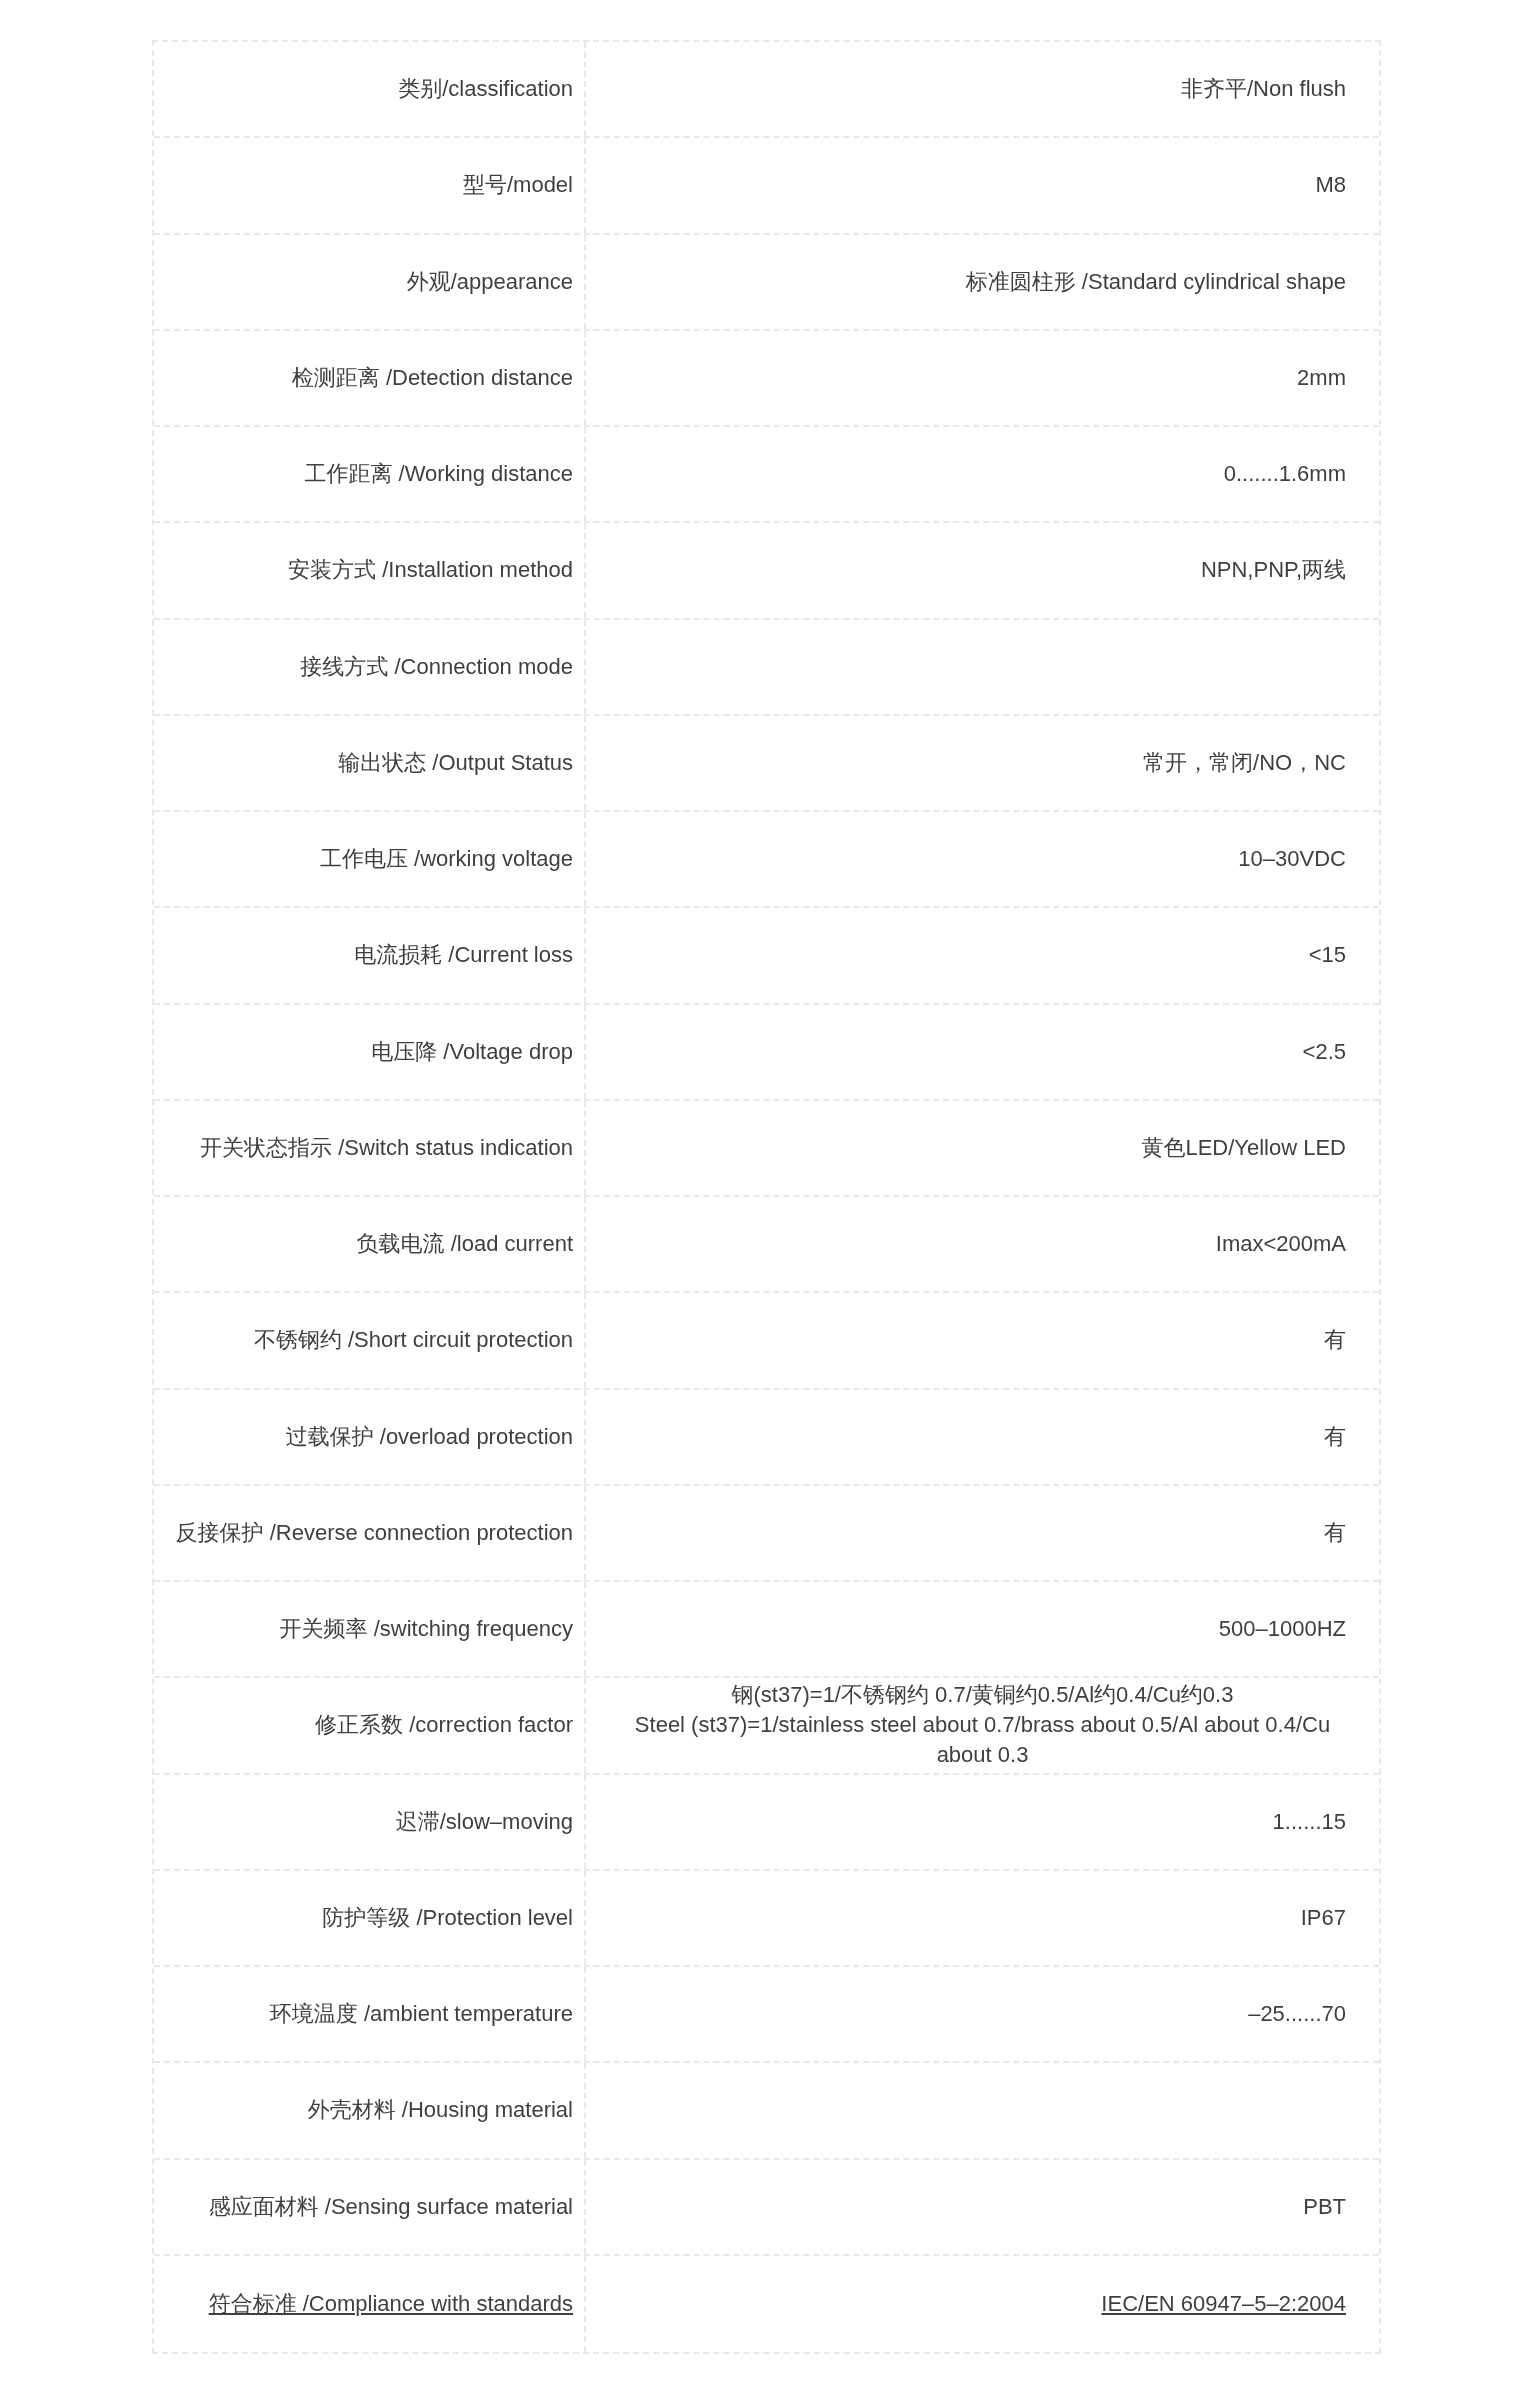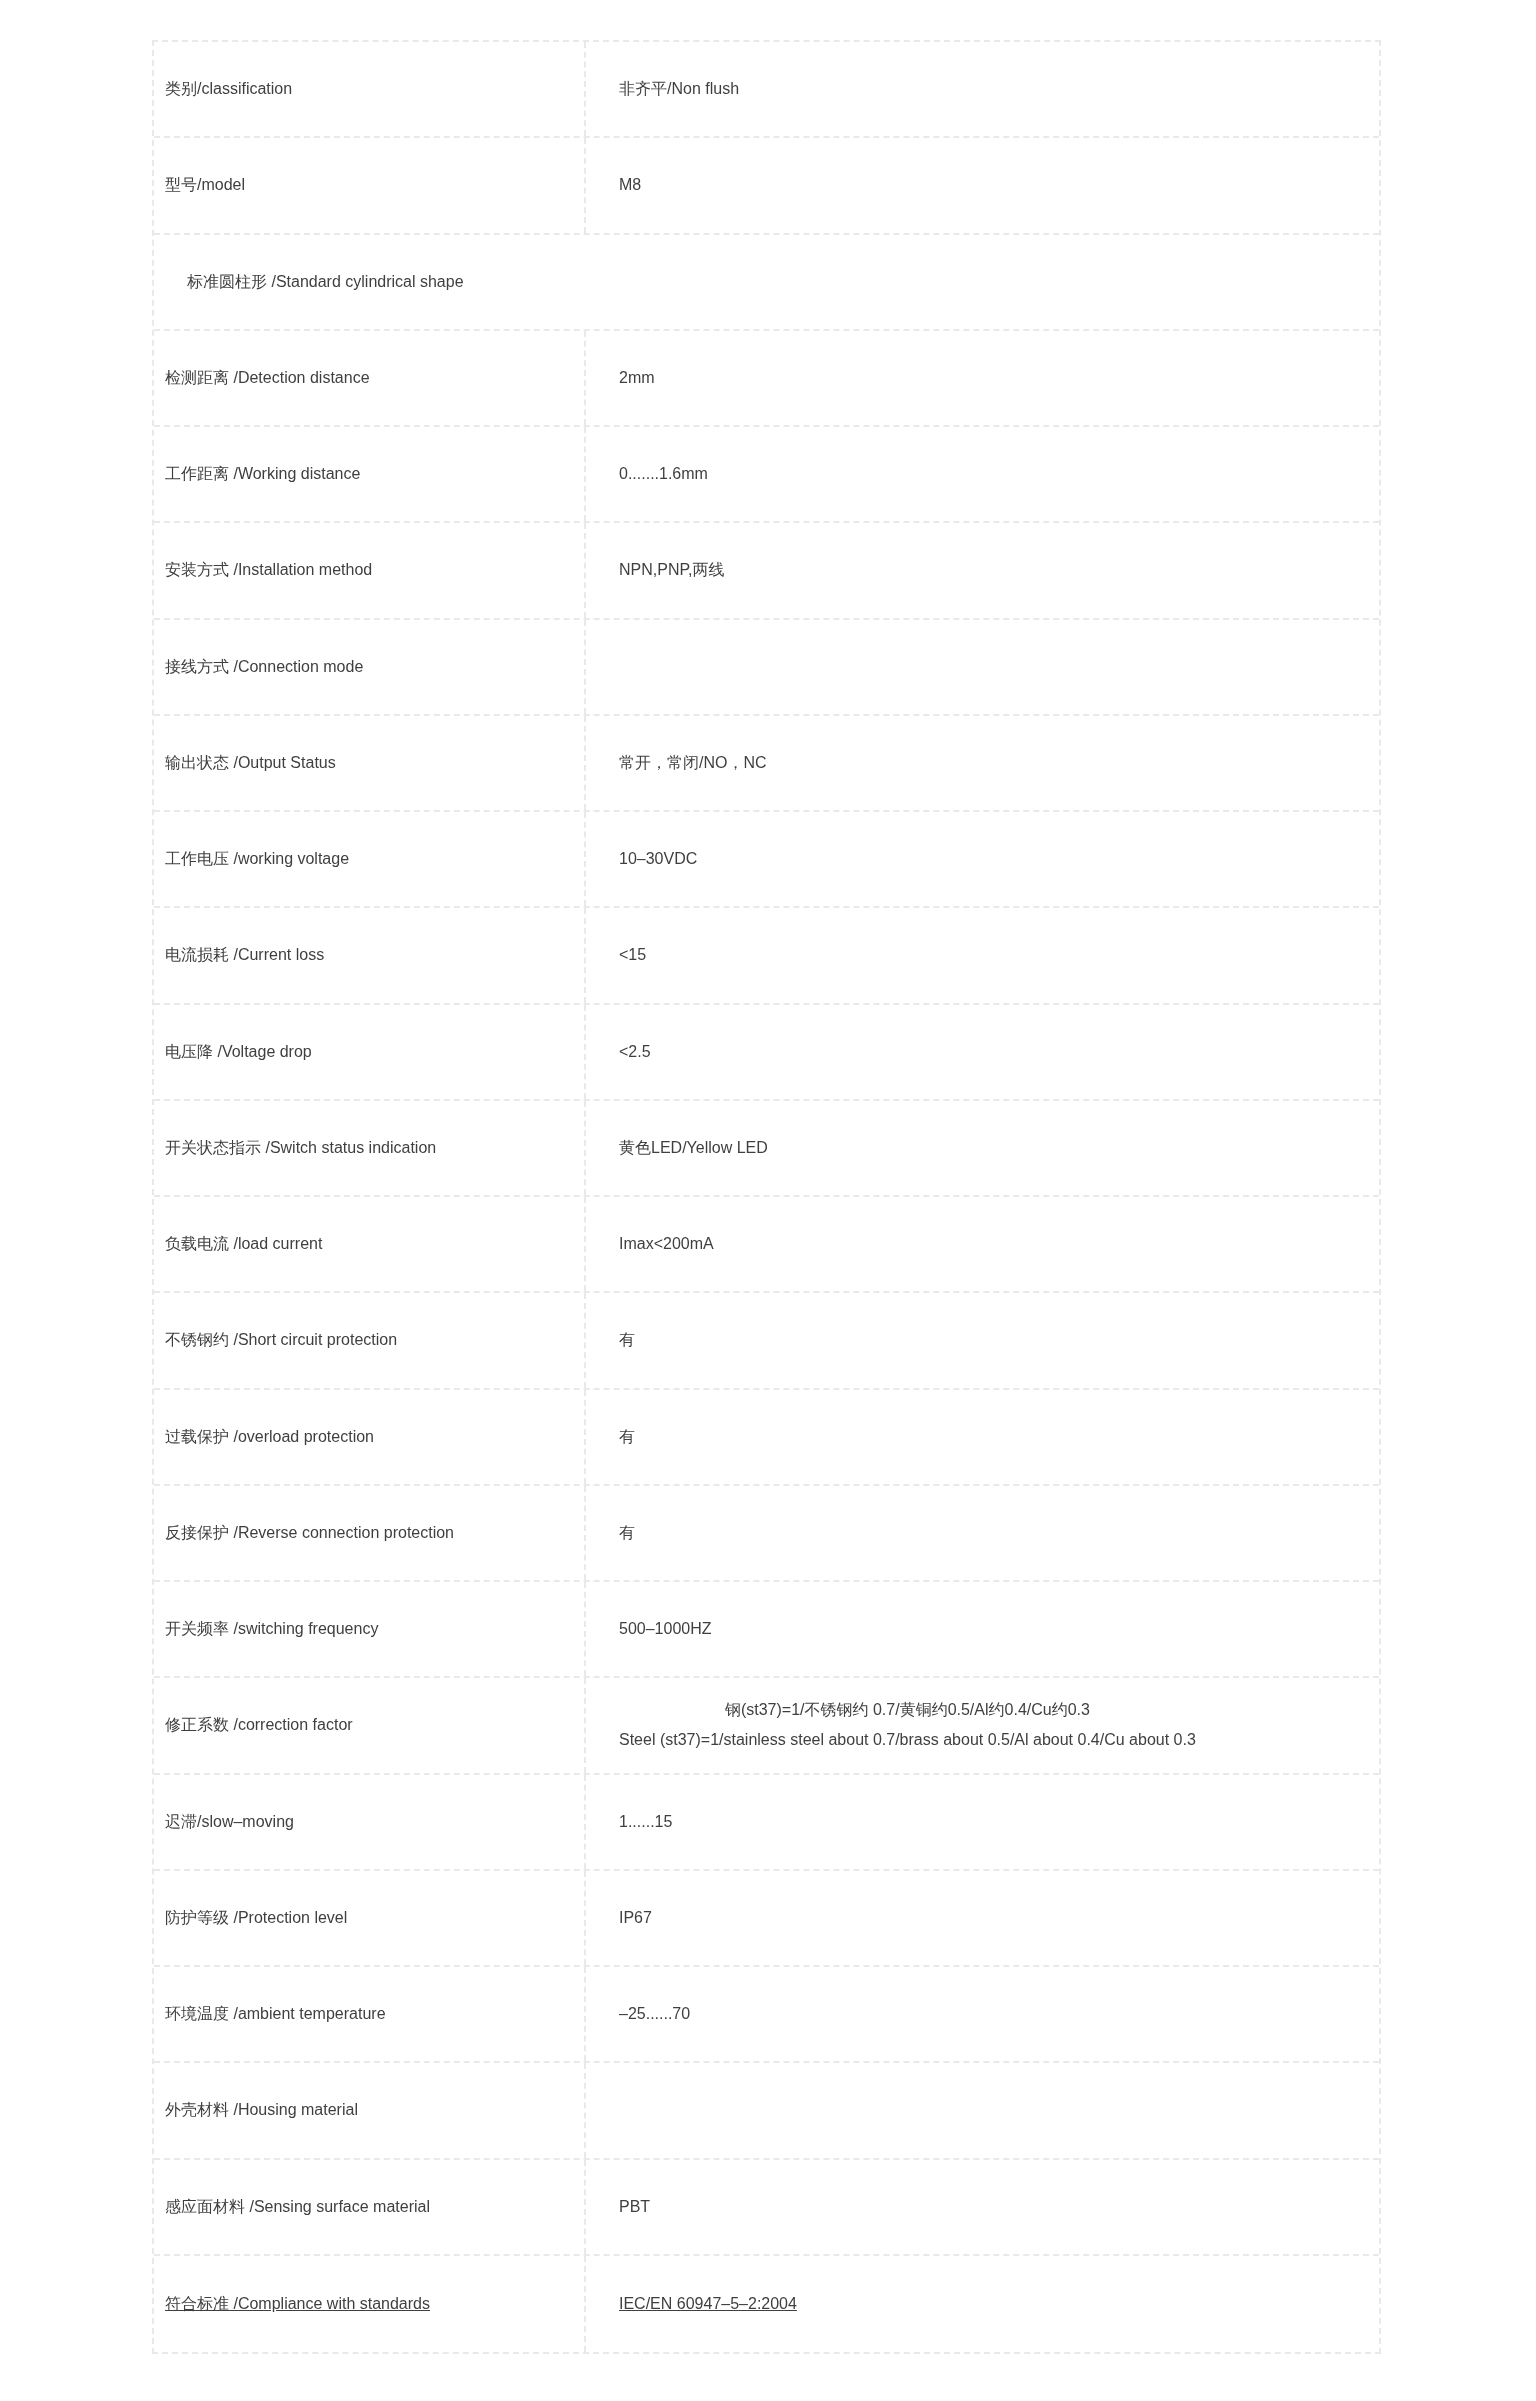--- a/index.html
+++ b/index.html
@@ -35,23 +35,23 @@
     border-bottom: 2.1px dashed var(--border-color);
     min-height: 0;
   }
   .spec-row:last-child {
     border-bottom: none;
     text-decoration: underline;
   }
   .cell {
     display: flex;
     align-items: center;
-    justify-content: flex-start;
+    justify-content: flex-end;
     text-align: center;
-    font-size: 16px;
+    font-size: 22px;
     line-height: 30px;
     font-weight: 400;
     padding: 5.5px 11px;
     min-height: 0;
   }
   .label-cell {
     border-right: 2.1px dashed var(--border-color);
   }
   .value-cell {
     padding: 5.5px 33px;
@@ -76,20 +76,23 @@
   <div class="spec-row">
     <div class="cell label-cell">
       <span>型号/model</span>
     </div>
     <div class="cell value-cell">
       <span>M8</span>
     </div>
   </div>
 
   <div class="spec-row">
+    <div class="cell label-cell">
+      <span>外观/appearance</span>
+    </div>
     <div class="cell value-cell">
       <span>标准圆柱形 /Standard cylindrical shape</span>
     </div>
   </div>
 
   <div class="spec-row">
     <div class="cell label-cell">
       <span>检测距离 /Detection distance</span>
     </div>
     <div class="cell value-cell">

